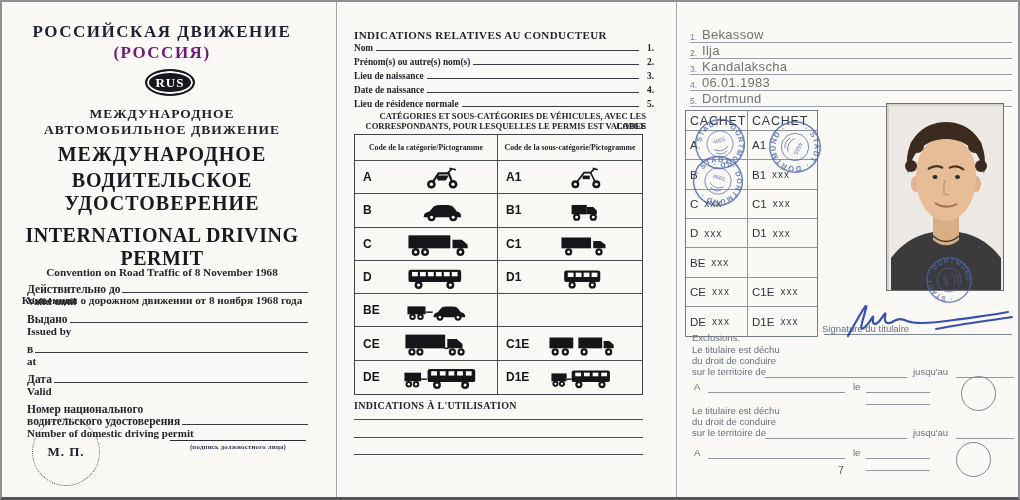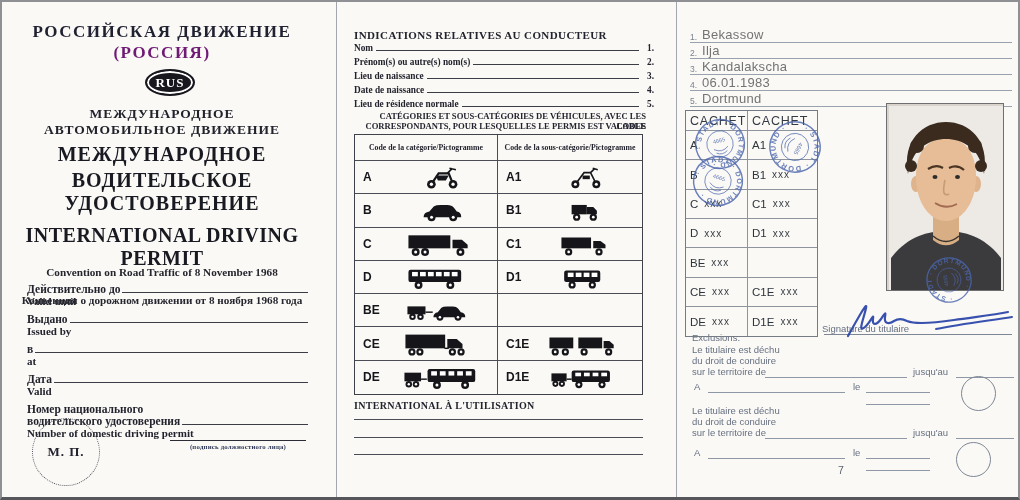--- a/index.html
+++ b/index.html
@@ -419,21 +419,21 @@
               <rect x="71" y="12" width="8" height="5" fill="#fff"></rect>
               <circle cx="40" cy="28.5" r="5" fill="#16161a"></circle>
               <circle cx="40" cy="28.5" r="1.9" fill="#fff"></circle>
               <circle cx="72" cy="28.5" r="5" fill="#16161a"></circle>
               <circle cx="72" cy="28.5" r="1.9" fill="#fff"></circle>
             </svg>
           </span>
         </div>
     </div>
 
-    <div class="abs restr-title">INTERNATIONAL À L'UTILISATION</div>
+    <div class="abs restr-title">INDICATIONS À L'UTILISATION</div>
     <div class="abs rline rl1"></div>
     <div class="abs rline rl2"></div>
     <div class="abs rline rl3"></div>
   </section>
 
   <div class="vdiv" style="left:674px"></div>
 
   <section class="pg-right">
     <div class="abs entries">
       <div class="erow">

